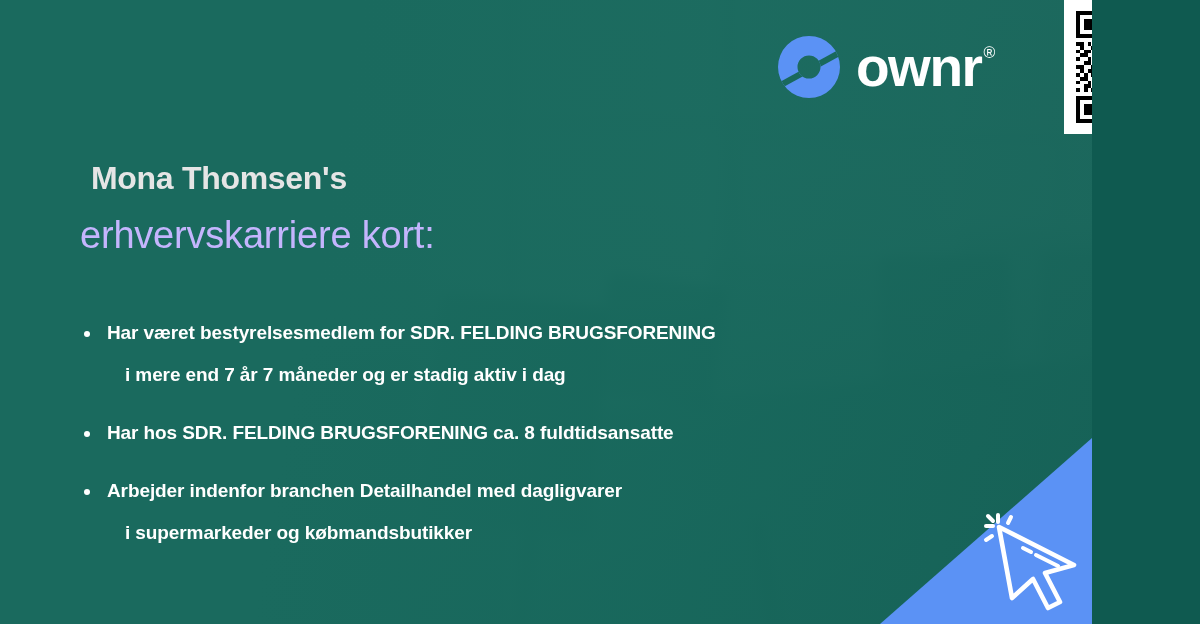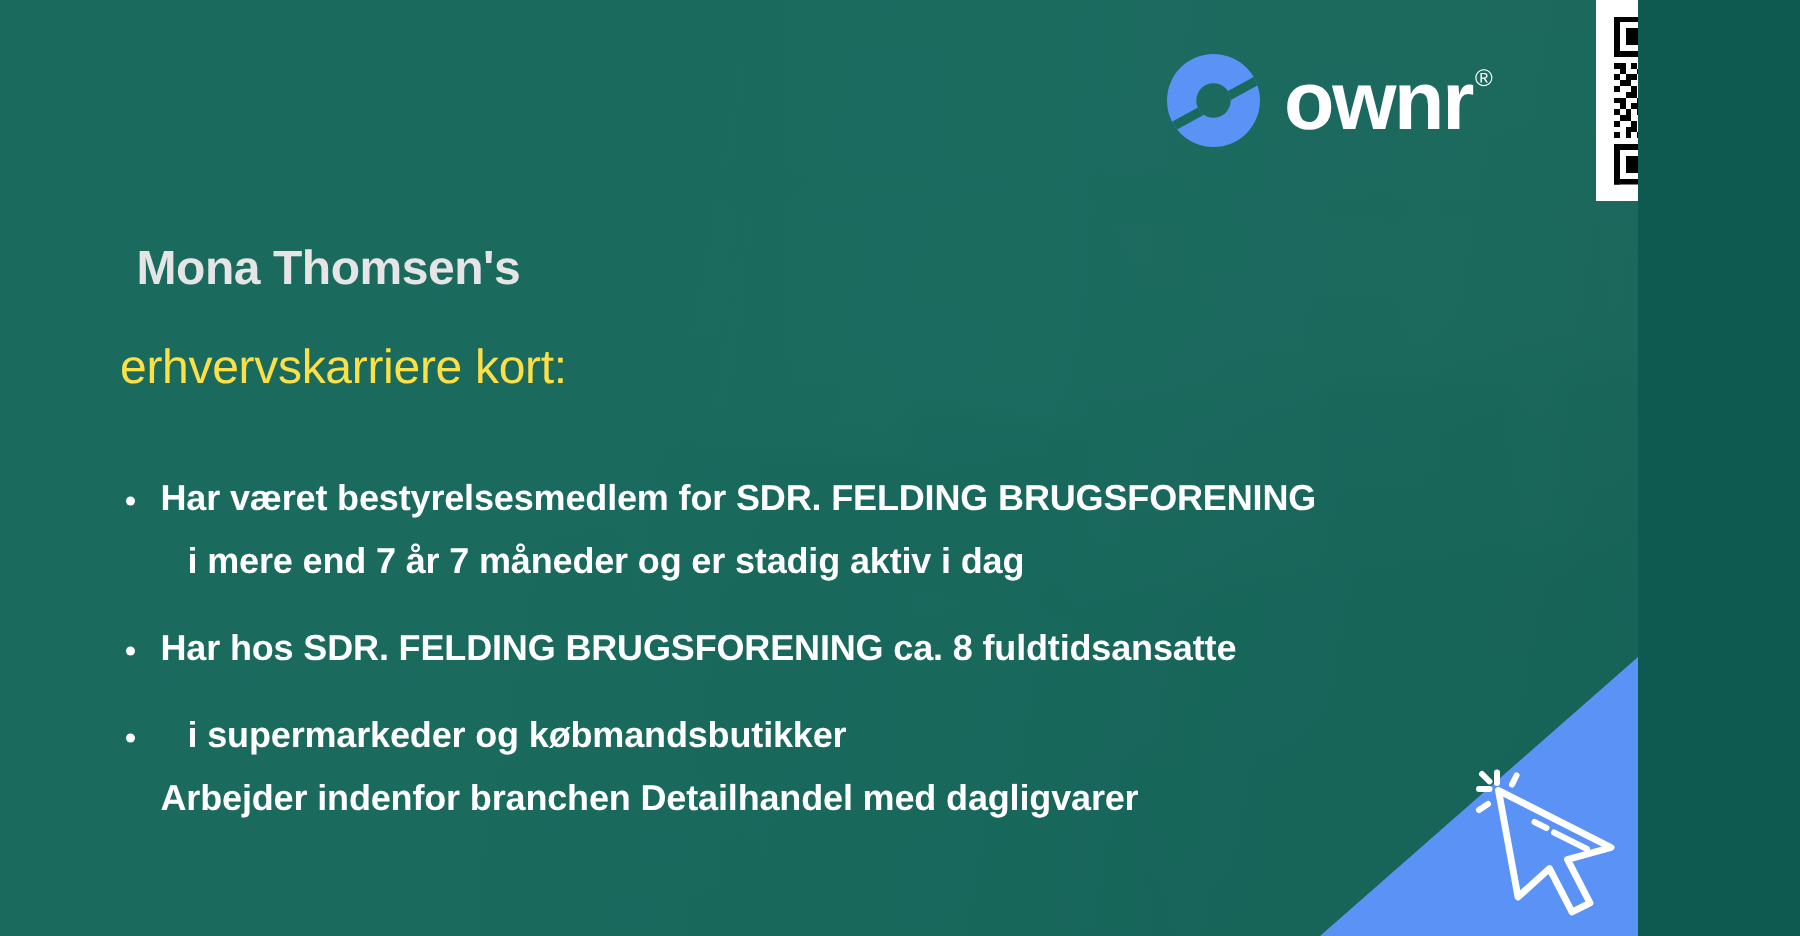--- a/index.html
+++ b/index.html
@@ -102,35 +102,35 @@
   #qr-panel svg{ width:112px; height:112px; display:block; shape-rendering:crispEdges; }
 
   
   #title{
     position:absolute; left:80px; top:160px;
     color:#e5e5e5; font-size:32px; font-weight:bold; letter-spacing:-.3px;
     white-space:nowrap;
     margin-left:11px;
   }
   #subtitle{
-    position:absolute; left:80px; top:226px;
-    color:#fde047; font-size:32px; font-weight:normal; letter-spacing:-.2px;
+    position:absolute; left:80px; top:214px;
+    color:#c4b5fd; font-size:38px; font-weight:normal; letter-spacing:-.2px;
     white-space:nowrap;
   }
 
   
   #bullets{
     position:absolute; left:80px; top:312px; width:920px;
   }
   .bullet{
     position:relative;
     padding-left:27px;
     margin-bottom:16px;
     color:#ffffff;
-    font-size:24px;
+    font-size:19px;
     font-weight:bold;
     line-height:42px;
     letter-spacing:-.1px;
   }
   .bullet .dot{
     position:absolute; left:4px; top:19px;
     width:6px; height:6px; border-radius:50%;
     background:#ffffff;
   }
   .bline{ display:block; }
@@ -457,22 +457,22 @@
         <span class="bline cont">i mere end 7 år 7 måneder og er stadig aktiv i dag</span>
       </div>
 
       <div class="bullet">
         <span class="dot"></span>
         <span class="bline">Har hos SDR. FELDING BRUGSFORENING ca. 8 fuldtidsansatte</span>
       </div>
 
       <div class="bullet">
         <span class="dot"></span>
+        <span class="bline">Arbejder indenfor branchen Detailhandel med dagligvarer</span>
         <span class="bline cont">i supermarkeder og købmandsbutikker</span>
-        <span class="bline">Arbejder indenfor branchen Detailhandel med dagligvarer</span>
       </div>
 
     </div>
 
     <div id="corner">
       <div class="tri"></div>
       <svg id="cursor" viewBox="0 0 104 104">
         <g fill="none" stroke="#ffffff" stroke-width="4.6" stroke-linecap="round" stroke-linejoin="round">
 
           <path d="M17 15 L92 53 L63 61 L78 90 L66 96 L51 67 L30 86 Z"></path>

